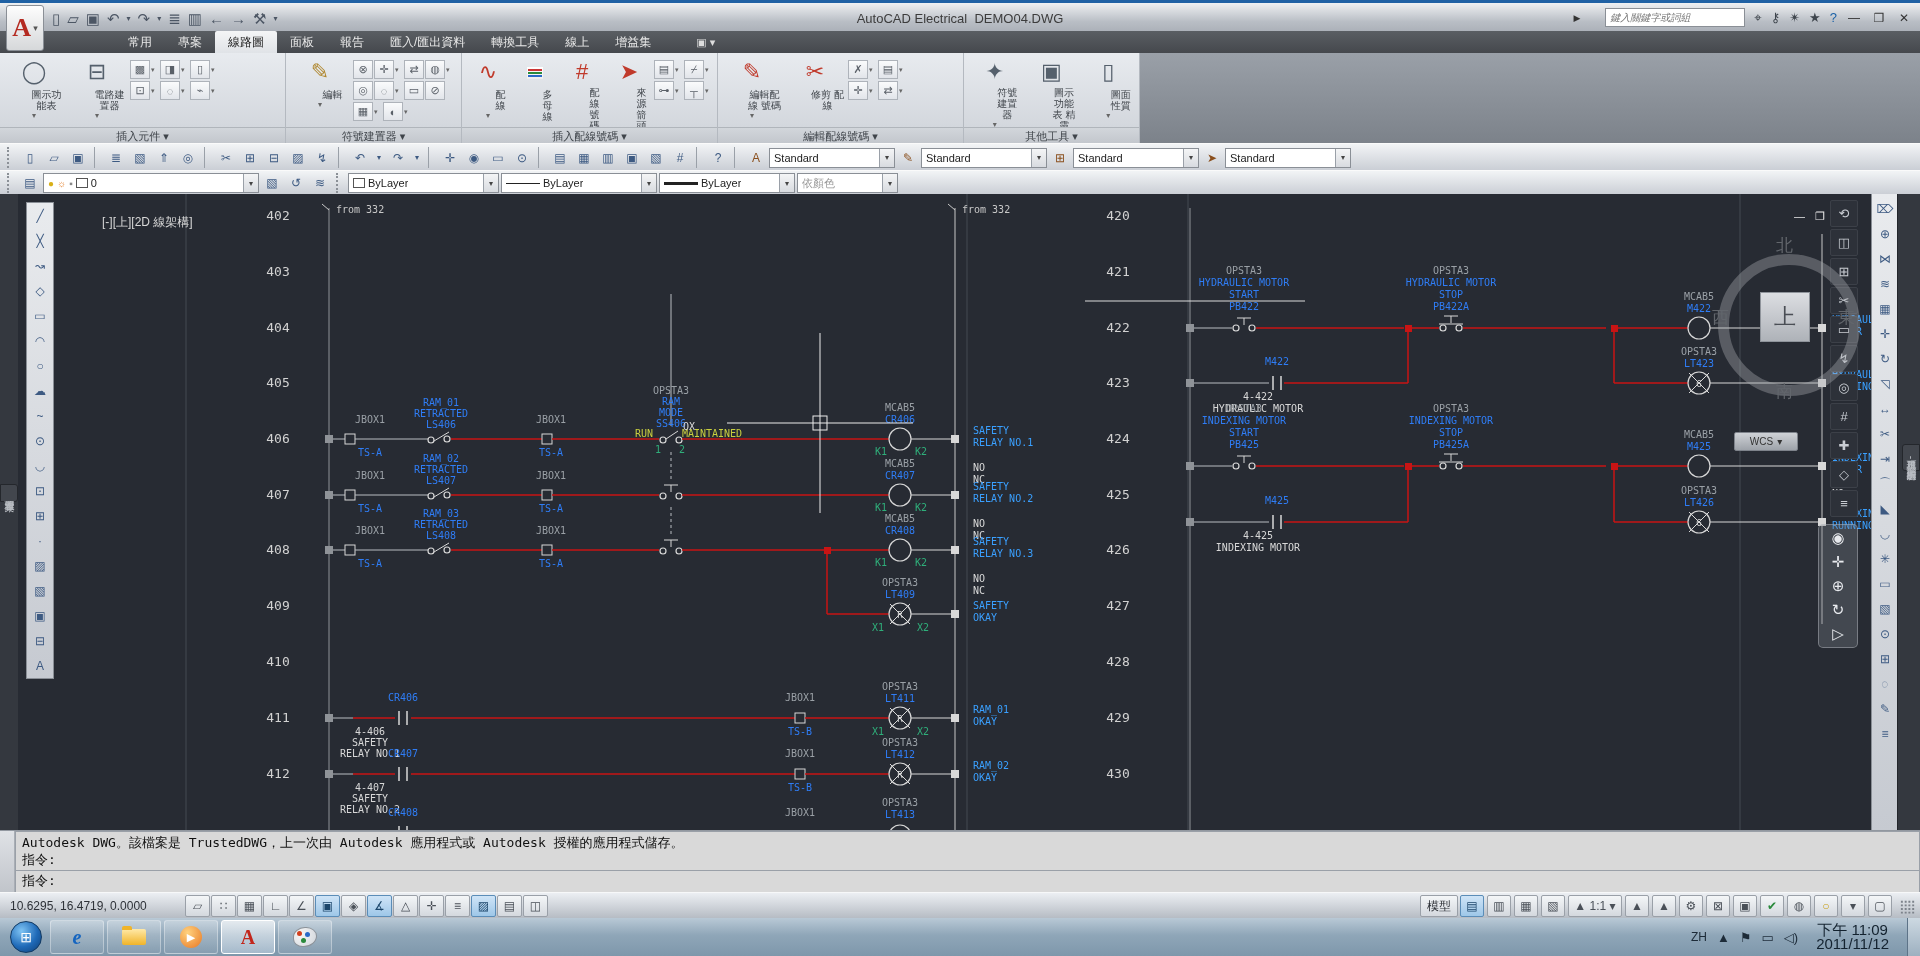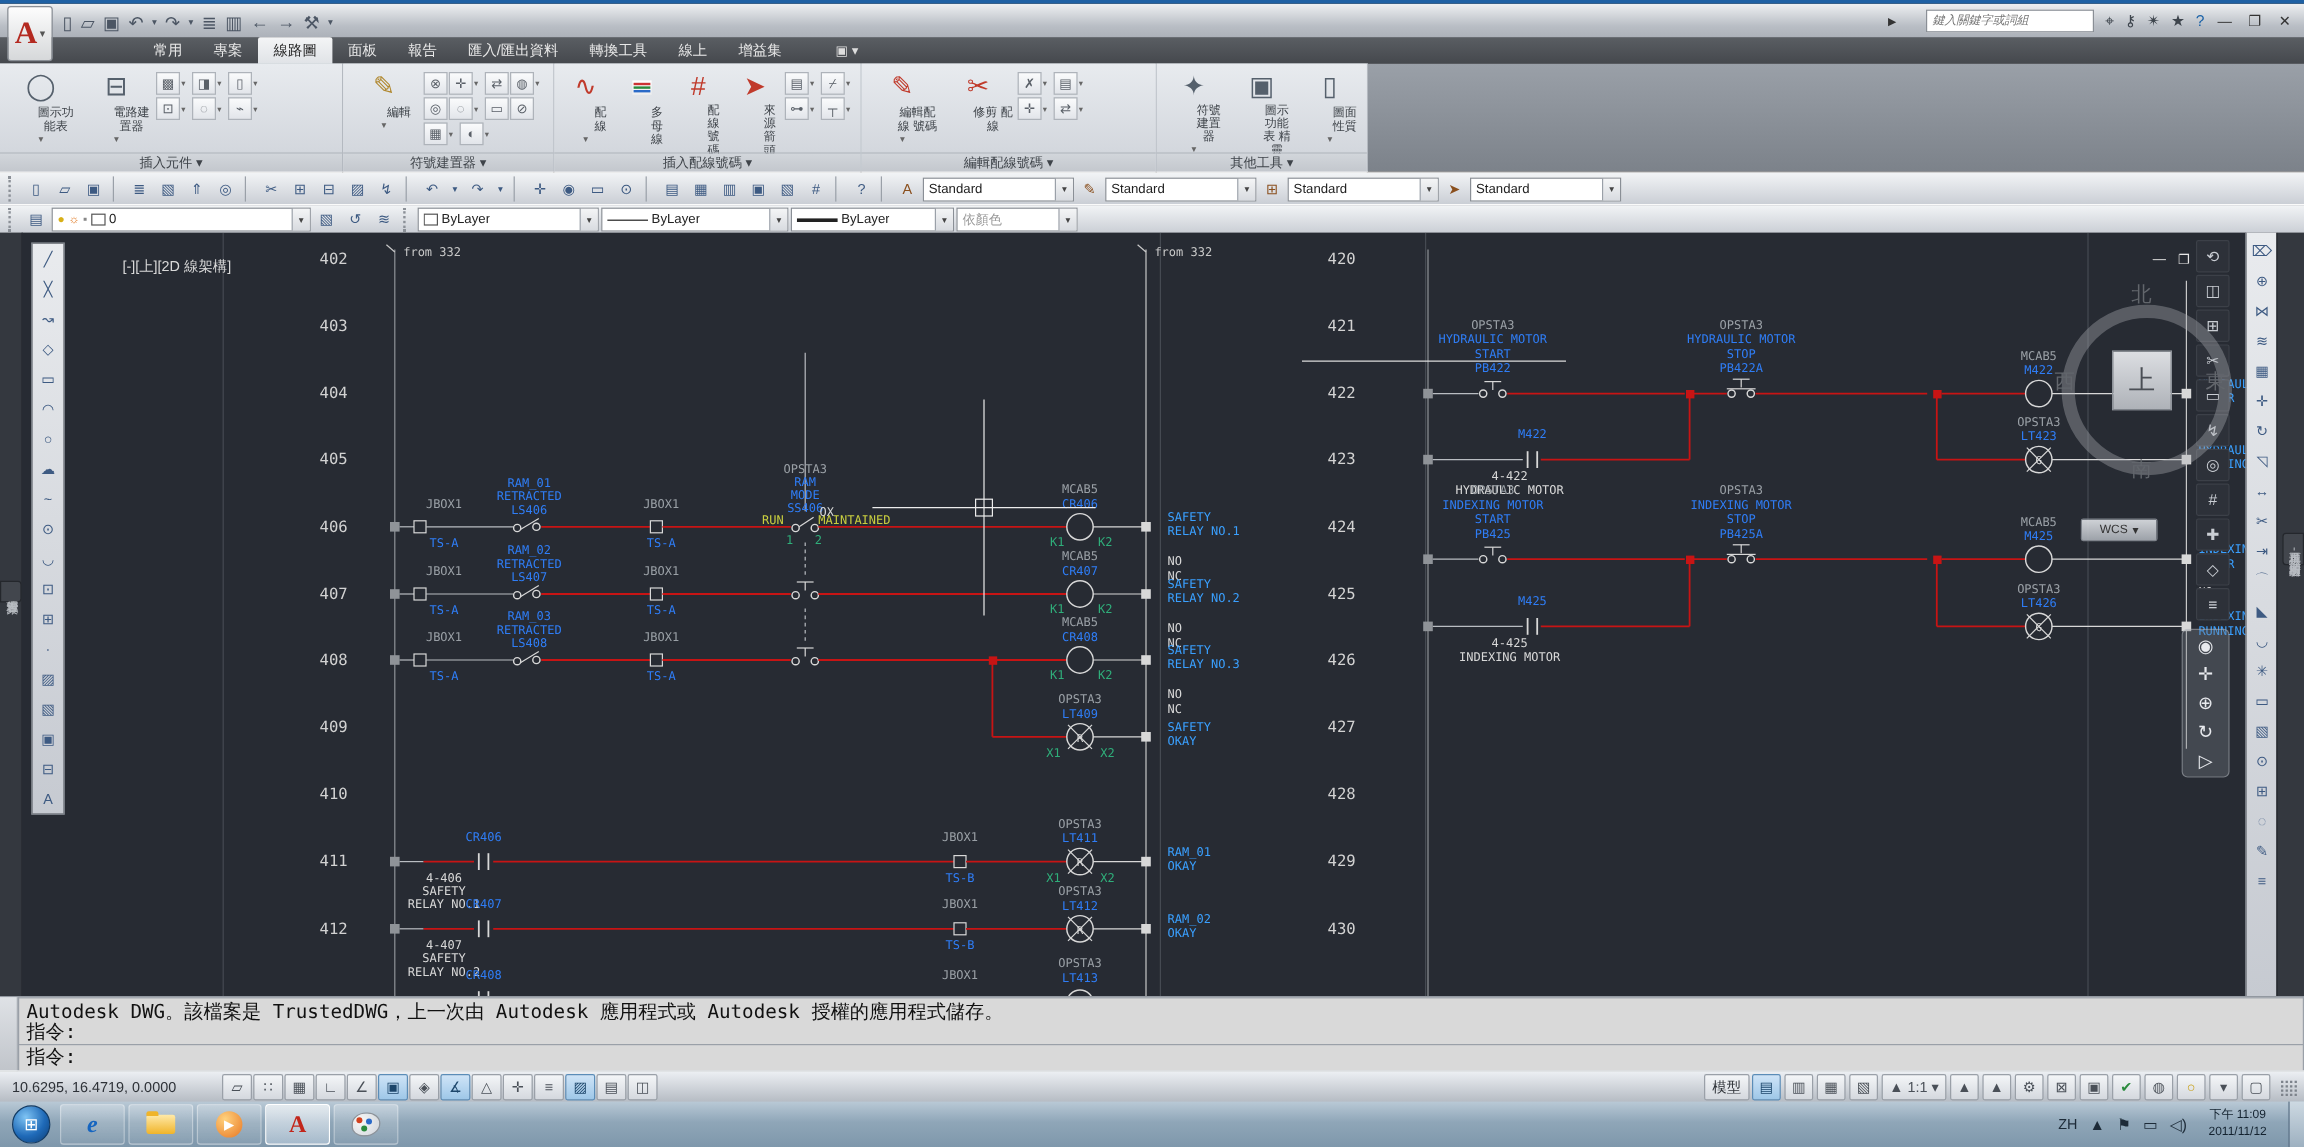--- a/index.html
+++ b/index.html
@@ -93,21 +93,21 @@
   #wcsbtn{position:absolute;left:1716px;top:238px;width:62px;height:17px;background:linear-gradient(rgba(225,228,232,.9),rgba(170,175,182,.9));
           border:1px solid #7e838b;border-radius:2px;font-size:10px;color:#333;display:flex;align-items:center;justify-content:center;gap:4px;}
   
   #righttb{position:absolute;right:22px;top:194px;width:26px;height:636px;background:linear-gradient(#e9ebee,#c6cad1);
            border-left:1px solid #8a8f96;display:flex;flex-direction:column;align-items:center;padding-top:2px;}
   #righttb .ci{width:22px;height:23px;}
   #rightstrip{position:absolute;right:0;top:194px;width:22px;height:636px;background:#34383f;border-left:1px solid #23262b;}
   
   #cmd{top:830px;height:62px;background:#c6cad0;border-top:1px solid #9298a0;display:flex;}
   #cmdgrip{width:14px;background:linear-gradient(#dfe2e6,#c0c4ca);border-right:1px solid #a9aeb5;}
-  #cmdbody{flex:1;display:flex;flex-direction:column;font-family:"DejaVu Sans Mono",monospace;font-size:16px;color:#111;}
+  #cmdbody{flex:1;display:flex;flex-direction:column;font-family:"DejaVu Sans Mono",monospace;font-size:13px;color:#111;}
   #cmdhist{flex:1;background:#d9d9d9;border:1px solid #9aa0a8;border-bottom:none;padding:2px 6px;line-height:17px;}
   #cmdprompt{height:20px;background:#d9d9d9;border:1px solid #9aa0a8;padding:1px 6px;line-height:18px;}
   
   #status{top:892px;height:26px;background:linear-gradient(#eceff3,#b4bac2);border-top:1px solid #f7f8f9;
           display:flex;align-items:center;font-size:12px;color:#2e3238;}
   #coords{width:175px;padding-left:10px;font-size:12px;}
   .stbtn{width:23px;height:20px;border:1px solid #9aa0a8;background:linear-gradient(#f4f6f8,#d4d8de);
          margin-right:1px;display:flex;align-items:center;justify-content:center;font-size:12px;color:#4a5058;border-radius:2px;}
   .stbtn.on{background:linear-gradient(#cfe4f7,#9ec7e8);border-color:#5b8db8;color:#1c466b;}
   #stright{margin-left:auto;display:flex;align-items:center;gap:2px;padding-right:6px;}
@@ -118,21 +118,21 @@
   
   #taskbar{top:918px;height:38px;background:linear-gradient(#b9c9d6,#8fa6b8 45%,#7e97ab);display:flex;align-items:center;}
   #startorb{width:30px;height:30px;border-radius:50%;margin:0 8px 0 10px;
             background:radial-gradient(circle at 35% 30%,#7fc4f4,#1f6ab8 55%,#0d3d74);
             border:1px solid #123a63;display:flex;align-items:center;justify-content:center;color:#fff;font-size:14px;}
   .tbtn{width:52px;height:32px;border:1px solid rgba(255,255,255,.35);border-radius:3px;margin-right:3px;
         background:linear-gradient(rgba(255,255,255,.25),rgba(255,255,255,.05));
         display:flex;align-items:center;justify-content:center;font-size:18px;}
   .tbtn.active{background:linear-gradient(rgba(255,255,255,.65),rgba(210,225,240,.45));border-color:#fff;}
   #tray{margin-left:auto;display:flex;align-items:center;gap:10px;color:#1d2b38;font-size:12px;padding-right:0;}
-  #clock{text-align:center;color:#13222f;font-size:10px;line-height:14px;padding:0 8px;}
+  #clock{text-align:center;color:#13222f;font-size:15px;line-height:14px;padding:0 8px;}
   #showdesk{width:12px;height:38px;border-left:1px solid #5d7388;background:linear-gradient(#cdd9e2,#9db0c0);}
   .trayic{font-size:13px;}
   .ie{color:#1565c0;font-family:"Liberation Serif",serif;font-style:italic;font-weight:bold;font-size:20px;}
   .folder{width:24px;height:16px;background:linear-gradient(#ffe9a8,#f0b429);border-radius:2px;position:relative;}
   .folder:before{content:"";position:absolute;left:0;top:-3px;width:10px;height:4px;background:#f0b429;border-radius:2px 2px 0 0;}
   .wmp{width:22px;height:22px;border-radius:50%;background:radial-gradient(circle at 35% 30%,#ffd27f,#e87722);
        color:#fff;font-size:11px;display:flex;align-items:center;justify-content:center;}
   .acad{color:#c2261b;font-weight:bold;font-size:20px;font-family:"Liberation Serif",serif;}
   .paint{width:22px;height:18px;background:radial-gradient(circle at 30% 35%,#f7f7f7,#cfd4da);border-radius:50% 45% 55% 40%;
          border:1px solid #8c9299;position:relative;}
@@ -155,20 +155,23 @@
       <span class="qi" style="font-size: 8px;">▾</span>
       <span class="qi" style="font-size: 15px;">↷</span>
       <span class="qi" style="font-size: 8px;">▾</span>
       <span class="qi" style="font-size: 15px;">≣</span>
       <span class="qi" style="font-size: 15px;">▥</span>
       <span class="qi" style="font-size: 15px;">←</span>
       <span class="qi" style="font-size: 15px;">→</span>
       <span class="qi" style="font-size: 15px;">⚒</span>
       <span class="qi" style="font-size: 8px;">▾</span>
     </div>
+  <div id="title-center">
+    <span>AutoCAD Electrical</span>&nbsp;&nbsp;<span>DEMO04.DWG</span>
+  </div>
   <div id="title-right">
     <span style="font-size:9px;color:#333">▶</span>
     <input id="searchbox" placeholder="鍵入關鍵字或詞組" style="">
     <span class="tbi">⌖</span>
     <span class="tbi">⚷</span>
     <span class="tbi">✴</span>
     <span class="tbi">★</span>
     <span class="tbi" style="color:#1c63a8">?</span>
     <span class="winbtn">—</span>
     <span class="winbtn">❐</span>

